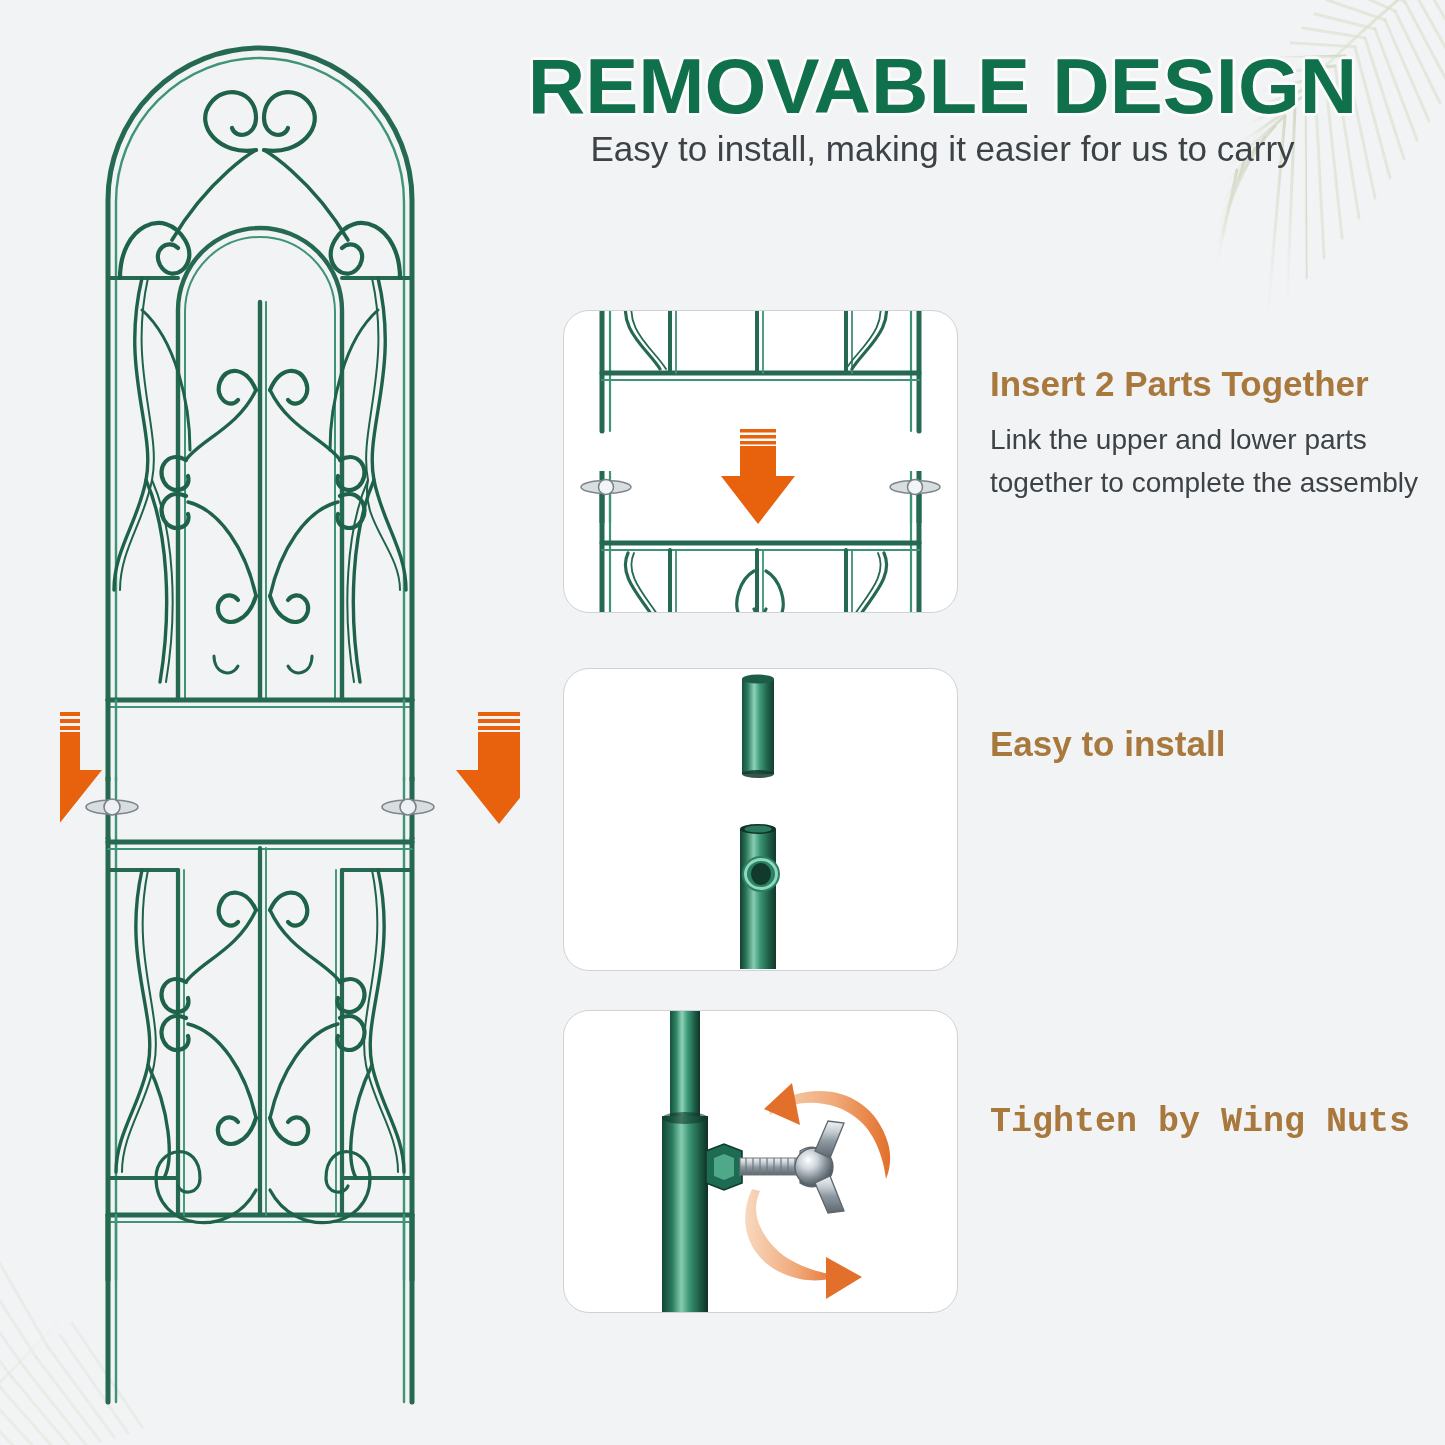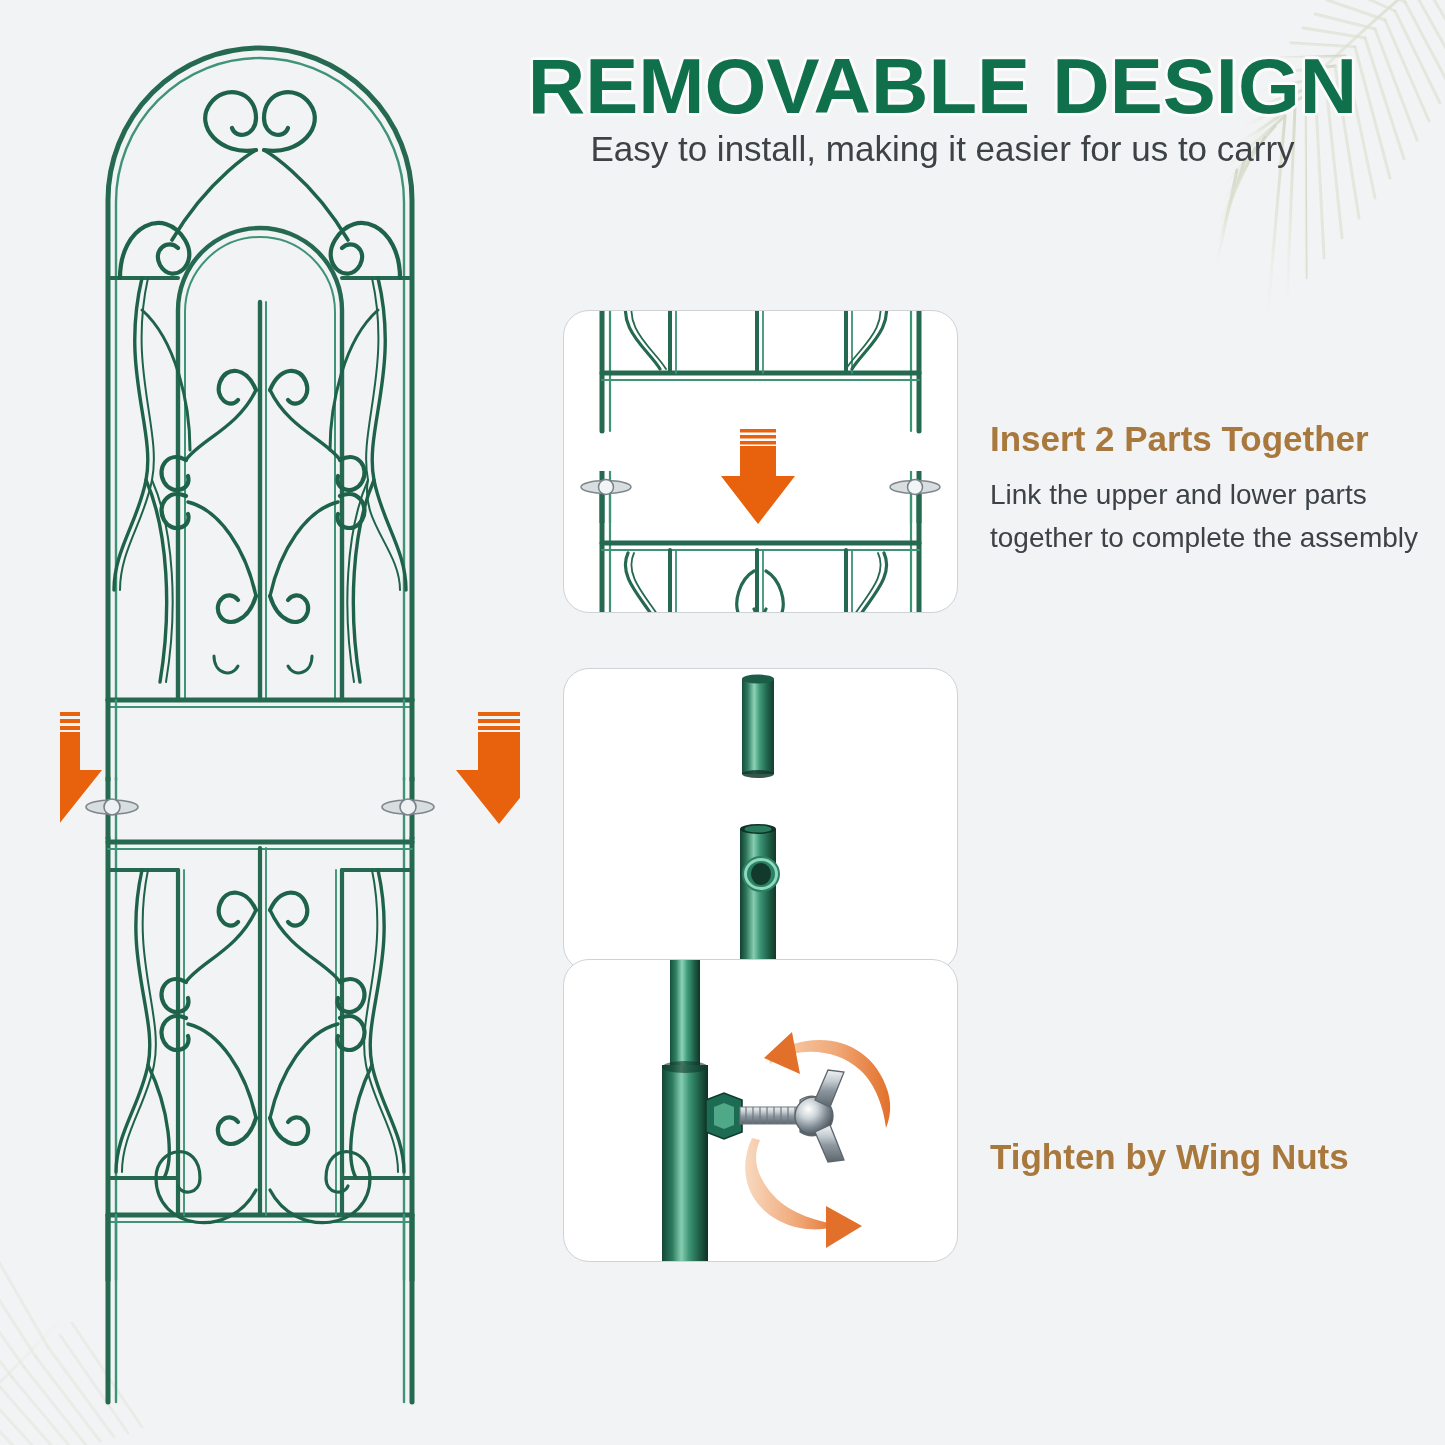--- a/index.html
+++ b/index.html
@@ -71,21 +71,21 @@
     font-weight: 400;
     white-space: nowrap;
   }
 
   
   .feature {
     position: absolute;
     left: 563px;
     width: 860px;
     display: flex;
-    align-items: center;
+    align-items: flex-start;
   }
   .feature-card {
     position: relative;
     width: 393px;
     flex: 0 0 393px;
     background: #ffffff;
     border: 1px solid #cfd2d6;
     border-radius: 26px;
     overflow: hidden;
   }
@@ -110,21 +110,21 @@
 
   
   #feature-1 { top: 310px; }
   #feature-1 .feature-card { height: 301px; }
   #feature-1 .feature-text { padding-top: 54px; }
 
   #feature-2 { top: 668px; }
   #feature-2 .feature-card { height: 301px; }
   #feature-2 .feature-text { padding-top: 56px; }
 
-  #feature-3 { top: 959px; }
+  #feature-3 { top: 1010px; font-family: Liberation Mono, monospace; }
   #feature-3 .feature-card { height: 301px; }
   #feature-3 .feature-text { padding-top: 92px; }
 
   
   .trellis {
     position: absolute;
     left: 60px;
     top: 10px;
     width: 460px;
     height: 1420px;
@@ -516,20 +516,21 @@
         <ellipse cx="194" cy="160" rx="13.5" ry="3.6" fill="#2b7a5e"></ellipse>
 
         <g>
           <ellipse cx="197" cy="205" rx="19" ry="18" fill="#2c8063"></ellipse>
           <ellipse cx="197" cy="205" rx="15.5" ry="14.5" fill="none" stroke="#8fd8bd" stroke-width="3"></ellipse>
           <ellipse cx="197" cy="205" rx="10" ry="11" fill="#11392c"></ellipse>
         </g>
       </svg>
     </div>
     <div class="feature-text">
+      <div class="feature-head">Easy to install</div>
     </div>
   </div>
 
   <div class="feature" id="feature-3">
     <div class="feature-card">
       <svg viewBox="0 0 393 301" width="393" height="301">
         <defs>
           <linearGradient id="postG" x1="0" y1="0" x2="1" y2="0">
             <stop offset="0%" stop-color="#17513e"></stop>
             <stop offset="20%" stop-color="#2f8164"></stop>

